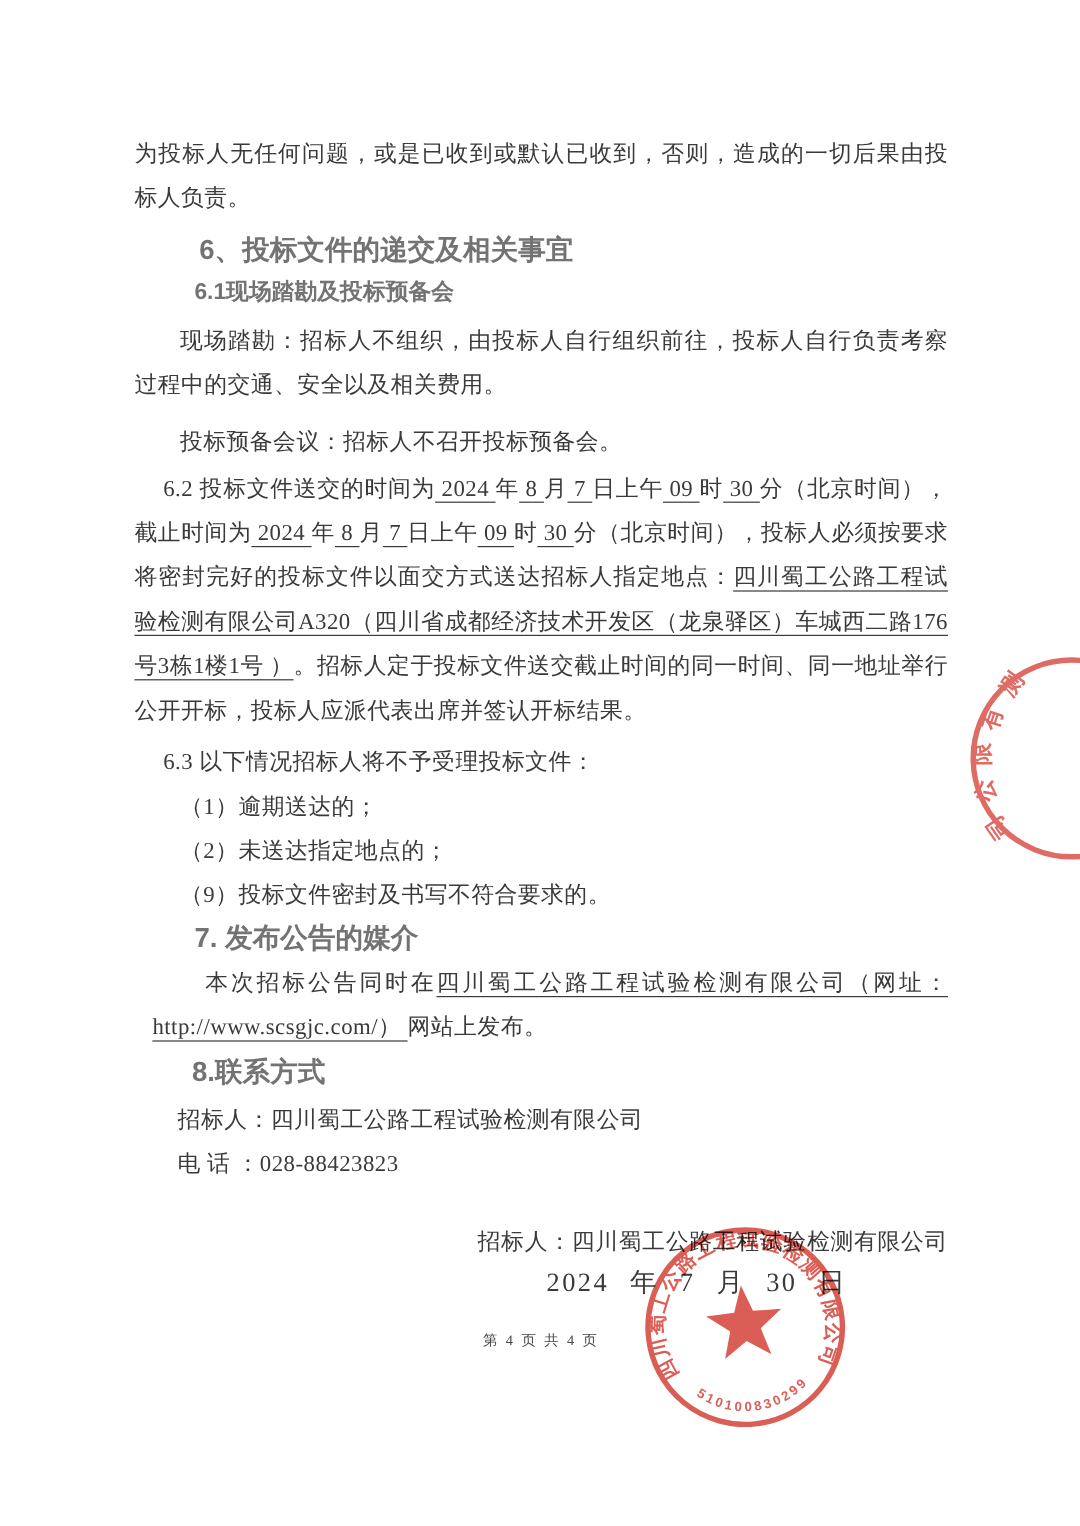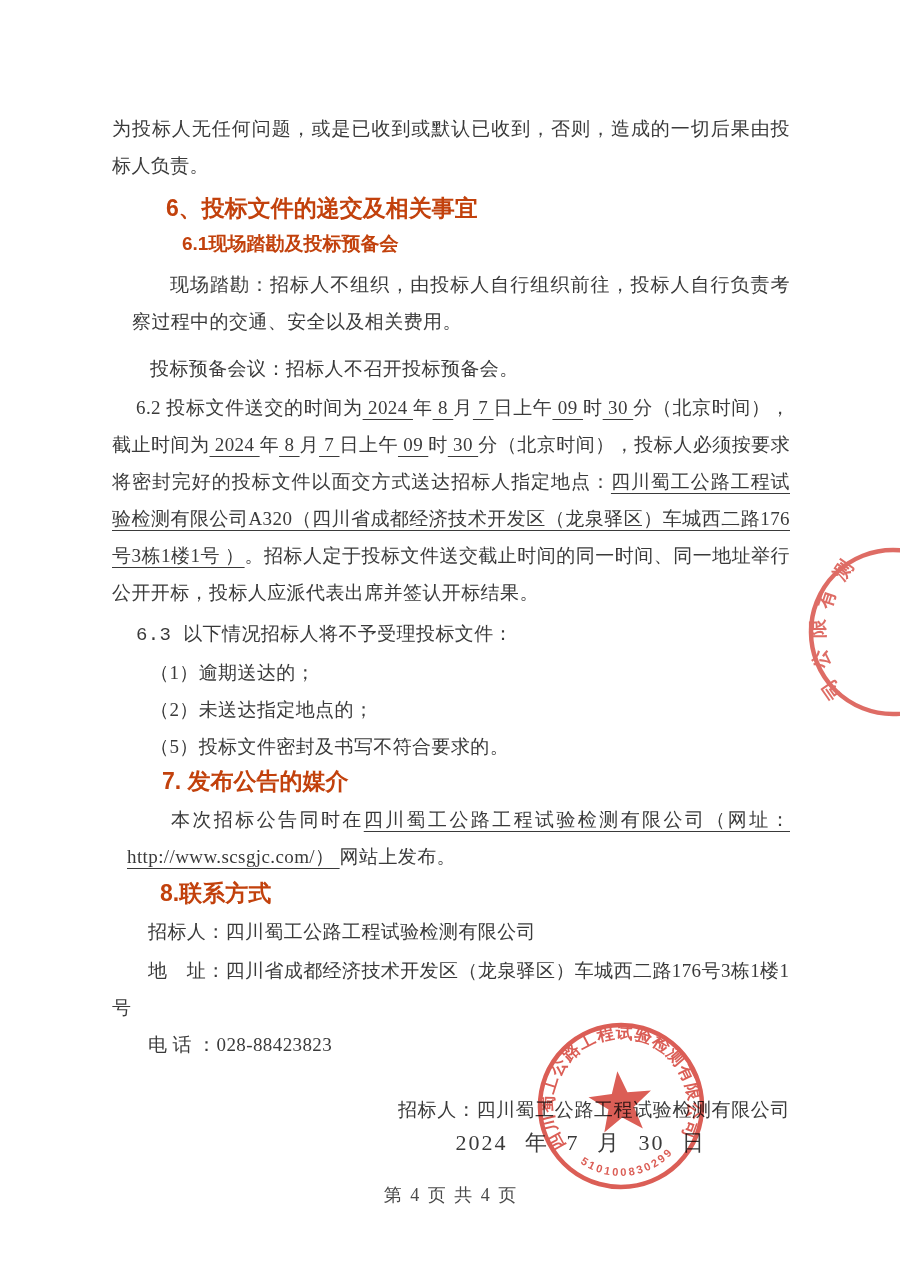--- a/index.html
+++ b/index.html
@@ -28,42 +28,42 @@
     text-decoration:underline;
     text-underline-offset:5px;
     text-decoration-thickness:1.3px;
   }
   .indent{text-indent:38px;}
   .indent-sm{text-indent:24px;}
   .indent-p7{text-indent:44px;margin-left:15px;}
   .contact{text-indent:36px;text-align:left;}
   h2,h3{
     font-family:"Liberation Sans","DejaVu Sans",sans-serif;
-    color:#c2410c;
+    color:#737373;
     font-weight:bold;
     margin:0;
   }
   .h-big{font-size:23px;line-height:32px;}
   .h-sub{font-size:19px;line-height:28px;}
-  .mt8{margin-top:8px;margin-left:20px;}
-  .mt6{margin-top:6px;font-family:Liberation Mono, monospace;}
+  .mt8{margin-top:8px;}
+  .mt6{margin-top:6px;}
   .mt10{margin-top:10px;}
   .mt2{margin-top:2px;}
   .mt4{margin-top:4px;}
   .h6{margin-left:54px;margin-top:8px;}
-  .h61{margin-left:70px;margin-top:6px;}
+  .h61{margin-left:50px;margin-top:6px;}
   .h7{margin-left:50px;margin-top:0;}
   .h8{margin-left:48px;margin-top:2px;}
   .sign-block{margin-top:30px;text-align:right;}
   .sign-name{font-size:19px;line-height:34px;letter-spacing:0.6px;text-align:right;}
   .sign-date{font-size:22px;line-height:32px;letter-spacing:2px;word-spacing:10px;text-align:right;padding-right:84px;}
   .footer{
     margin-top:24px;
     text-align:center;
-    font-size:18px;
+    font-size:12px;
     letter-spacing:2px;
     color:#4a4a4a;
   }
   .seal-main{
     position:absolute;left:526px;top:1011px;
     width:190px;height:190px;
     z-index:3;
     mix-blend-mode:multiply;
     opacity:0.88;
     pointer-events:none;
@@ -111,30 +111,29 @@
     <p class="indent mt8">现场踏勘：招标人不组织，由投标人自行组织前往，投标人自行负责考察过程中的交通、安全以及相关费用。</p>
 
     <p class="indent mt10">投标预备会议：招标人不召开投标预备会。</p>
 
     <p class="indent-sm mt2"><span>6.2 投标文件送交的时间为</span><span class="u"> 2024 </span><span>年</span><span class="u"> 8 </span><span>月</span><span class="u"> 7 </span><span>日上午</span><span class="u"> 09 </span><span>时</span><span class="u"> 30 </span><span>分（北京时间），截止时间为</span><span class="u"> 2024 </span><span>年</span><span class="u"> 8 </span><span>月</span><span class="u"> 7 </span><span>日上午</span><span class="u"> 09 </span><span>时</span><span class="u"> 30 </span><span>分（北京时间），投标人必须按要求将密封完好的投标文件以面交方式送达招标人指定地点：</span><span class="u">四川蜀工公路工程试验检测有限公司A320（四川省成都经济技术开发区（龙泉驿区）车城西二路176号3栋1楼1号 ）</span><span>。招标人定于投标文件送交截止时间的同一时间、同一地址举行公开开标，投标人应派代表出席并签认开标结果。</span></p>
 
     <p class="indent-sm mt6">6.3 以下情况招标人将不予受理投标文件：</p>
 
     <p class="indent">（1）逾期送达的；</p>
     <p class="indent">（2）未送达指定地点的；</p>
-    <p class="indent">（5）投标文件密封及书写不符合要求的。</p>
+    <p class="indent">（9）投标文件密封及书写不符合要求的。</p>
 
     <h2 class="h-big h7">7. 发布公告的媒介</h2>
 
     <p class="indent-p7 mt4"><span>本次招标公告同时在</span><span class="u">四川蜀工公路工程试验检测有限公司（网址： </span><span class="u">http://www.scsgjc.com/） </span><span>网站上发布。</span></p>
 
     <h2 class="h-big h8">8.联系方式</h2>
 
     <p class="contact mt6">招标人：四川蜀工公路工程试验检测有限公司</p>
-    <p class="contact">地　址：四川省成都经济技术开发区（龙泉驿区）车城西二路176号3栋1楼1号</p>
     <p class="contact">电 话 ：028-88423823</p>
 
     <div class="sign-block">
       <p class="sign-name">招标人：四川蜀工公路工程试验检测有限公司</p>
       <p class="sign-date">2024 年 7 月 30 日</p>
     </div>
 
     <div class="footer">第 4 页 共 4 页</div>
 
   </div>

